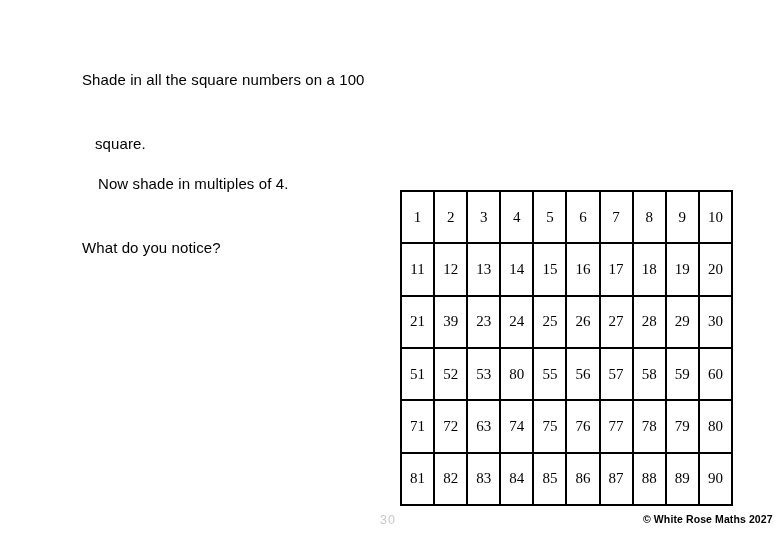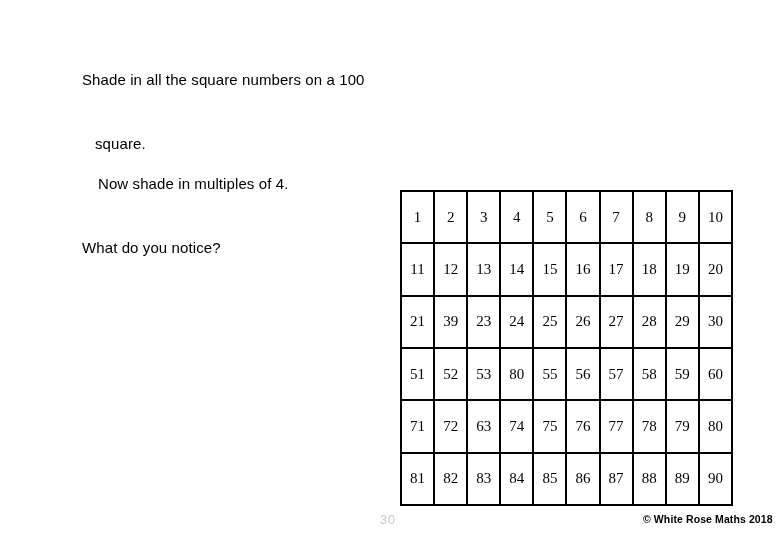--- a/index.html
+++ b/index.html
@@ -186,15 +186,15 @@
           <td>86</td>
           <td>87</td>
           <td>88</td>
           <td>89</td>
           <td>90</td>
         </tr>
       </tbody>
   </table>
 
   <div id="page-number">30</div>
-  <div id="copyright">© White Rose Maths 2018</div>
+  <div id="copyright">© White Rose Maths 2027</div>
 
 </div>
 
 </body></html>

